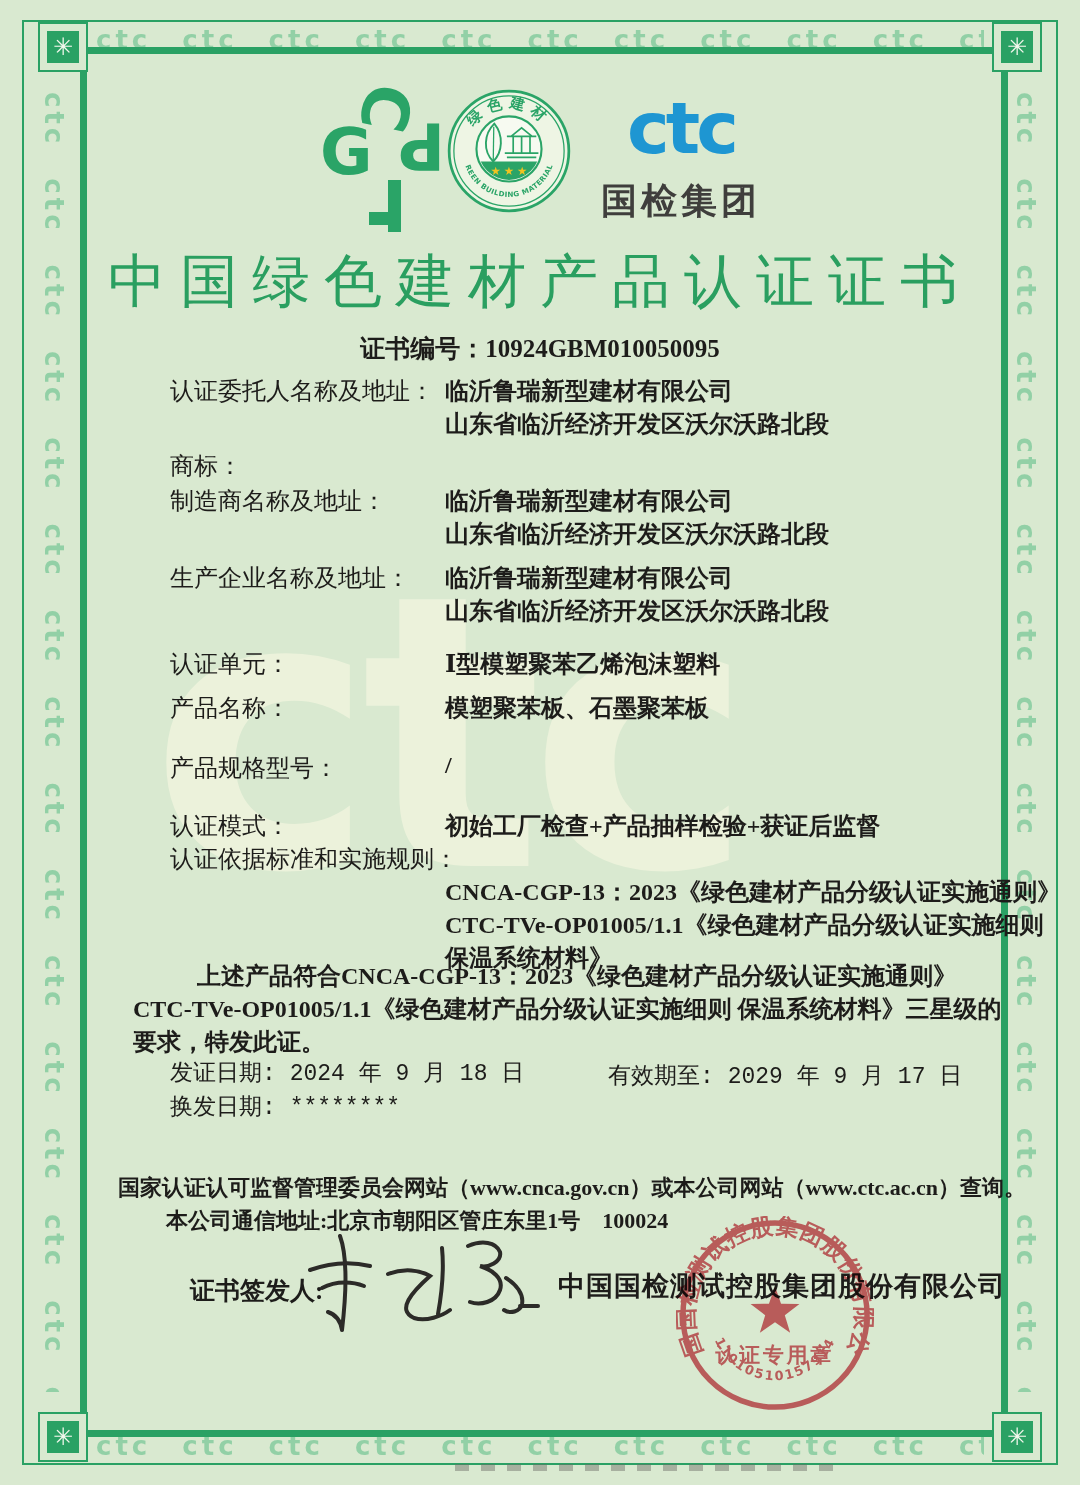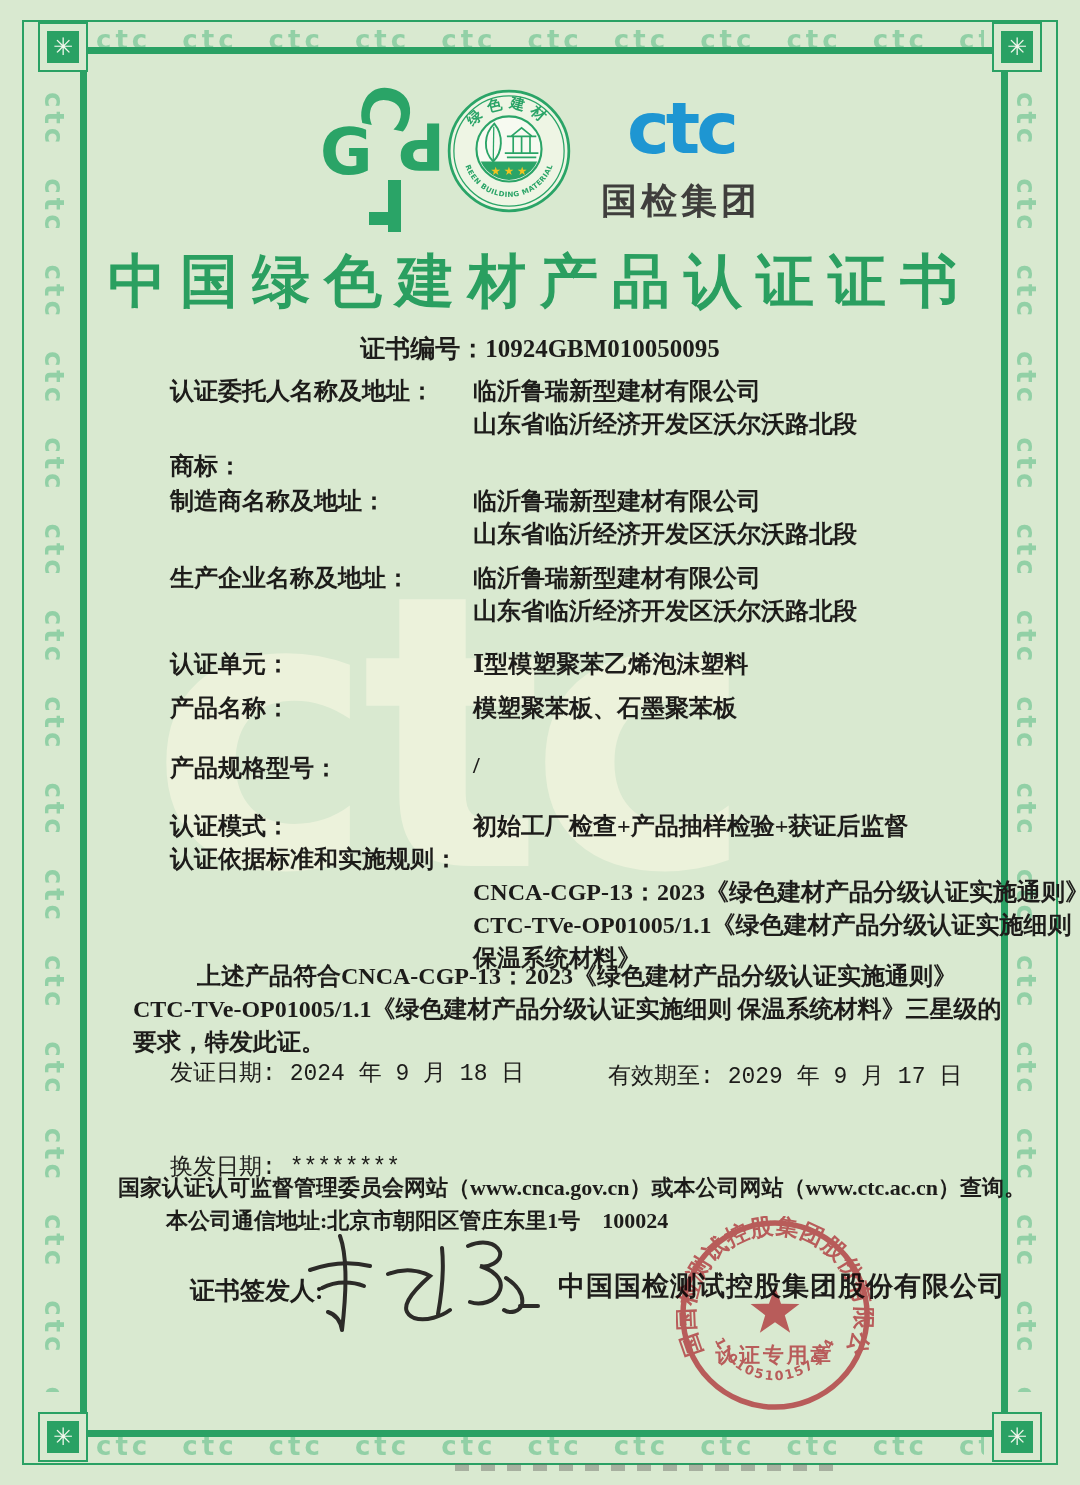--- a/index.html
+++ b/index.html
@@ -44,26 +44,26 @@
   .gbp .ltr.g{left:-2px;top:36px;}
   .gbp .ltr.p{left:76px;top:30px;transform:rotate(180deg);}
   .gbp .trunk{position:absolute;left:66px;top:96px;width:13px;height:52px;background:#2aa467;}
   .gbp .foot{position:absolute;left:47px;top:128px;width:21px;height:13px;background:#2aa467;}
   .badge{position:absolute;left:446px;top:88px;z-index:3;}
   .ctc-block{position:absolute;left:596px;top:96px;z-index:3;width:170px;text-align:center;}
   .ctc-word{font-family:"DejaVu Sans",sans-serif;font-weight:bold;font-size:72px;line-height:.9;color:#1e96d2;letter-spacing:-4px;}
   .ctc-company{margin-top:16px;font-weight:bold;font-size:36px;letter-spacing:4px;color:#3f3e3c;font-family:"Liberation Sans","DejaVu Sans",sans-serif;}
   
   .title{position:absolute;left:0;top:243px;width:100%;text-align:center;z-index:3;
-    font-weight:bold;font-size:58px;letter-spacing:14px;color:#2a9f60;}
+    font-weight:normal;font-size:58px;letter-spacing:14px;color:#2a9f60;}
   .certno{position:absolute;left:0;top:332px;width:100%;text-align:center;z-index:3;
     font-weight:bold;font-size:25px;}
   
-  .lbl{position:absolute;left:170px;font-weight:bold;font-size:24px;z-index:3;white-space:nowrap;}
-  .val{position:absolute;left:445px;font-weight:bold;font-size:24px;z-index:3;white-space:nowrap;margin-left:28px;}
+  .lbl{position:absolute;left:170px;font-weight:normal;font-size:24px;z-index:3;white-space:nowrap;}
+  .val{position:absolute;left:445px;font-weight:bold;font-size:24px;z-index:3;white-space:nowrap;}
   
   .stmt{position:absolute;left:133px;width:830px;z-index:3;font-weight:bold;font-size:24px;white-space:nowrap;}
   .stmt.ind{left:197px;}
   .notice{position:absolute;left:118px;width:856px;z-index:3;font-weight:bold;font-size:22px;white-space:nowrap;}
   .notice.ind{left:166px;}
   
   .date-lbl{position:absolute;font-size:23px;z-index:3;white-space:nowrap;font-family:Liberation Mono, monospace;}
   
   .signer{position:absolute;left:190px;top:1274px;font-weight:bold;font-size:25px;z-index:3;}
   .issuer{position:absolute;left:558px;top:1268px;font-weight:bold;font-size:27px;letter-spacing:1px;z-index:4;}
@@ -179,21 +179,21 @@
   <div class="val" style="top:942px">保温系统材料》</div>
 
   <div class="stmt ind" style="top:960px">上述产品符合CNCA-CGP-13：2023《绿色建材产品分级认证实施通则》</div>
   <div class="stmt" style="top:993px">CTC-TVe-OP01005/1.1《绿色建材产品分级认证实施细则 保温系统材料》三星级的</div>
   <div class="stmt" style="top:1026px">要求，特发此证。</div>
 
   <div class="date-lbl" style="left:170px;top:1057px">
     <span>发证日期:</span>
     <span>2024 年 9 月 18 日</span>
   </div>
-  <div class="date-lbl" style="left:170px;top:1151px">
+  <div class="date-lbl" style="left:170px;top:1091px">
     <span>换发日期:</span>
     <span>********</span>
   </div>
   <div class="date-lbl" style="left:608px;top:1060px">
     <span>有效期至:</span>
     <span>2029 年 9 月 17 日</span>
   </div>
 
   <div class="notice" style="top:1173px">国家认证认可监督管理委员会网站（www.cnca.gov.cn）或本公司网站（www.ctc.ac.cn）查询。</div>
   <div class="notice ind" style="top:1206px">本公司通信地址:北京市朝阳区管庄东里1号　100024</div>

